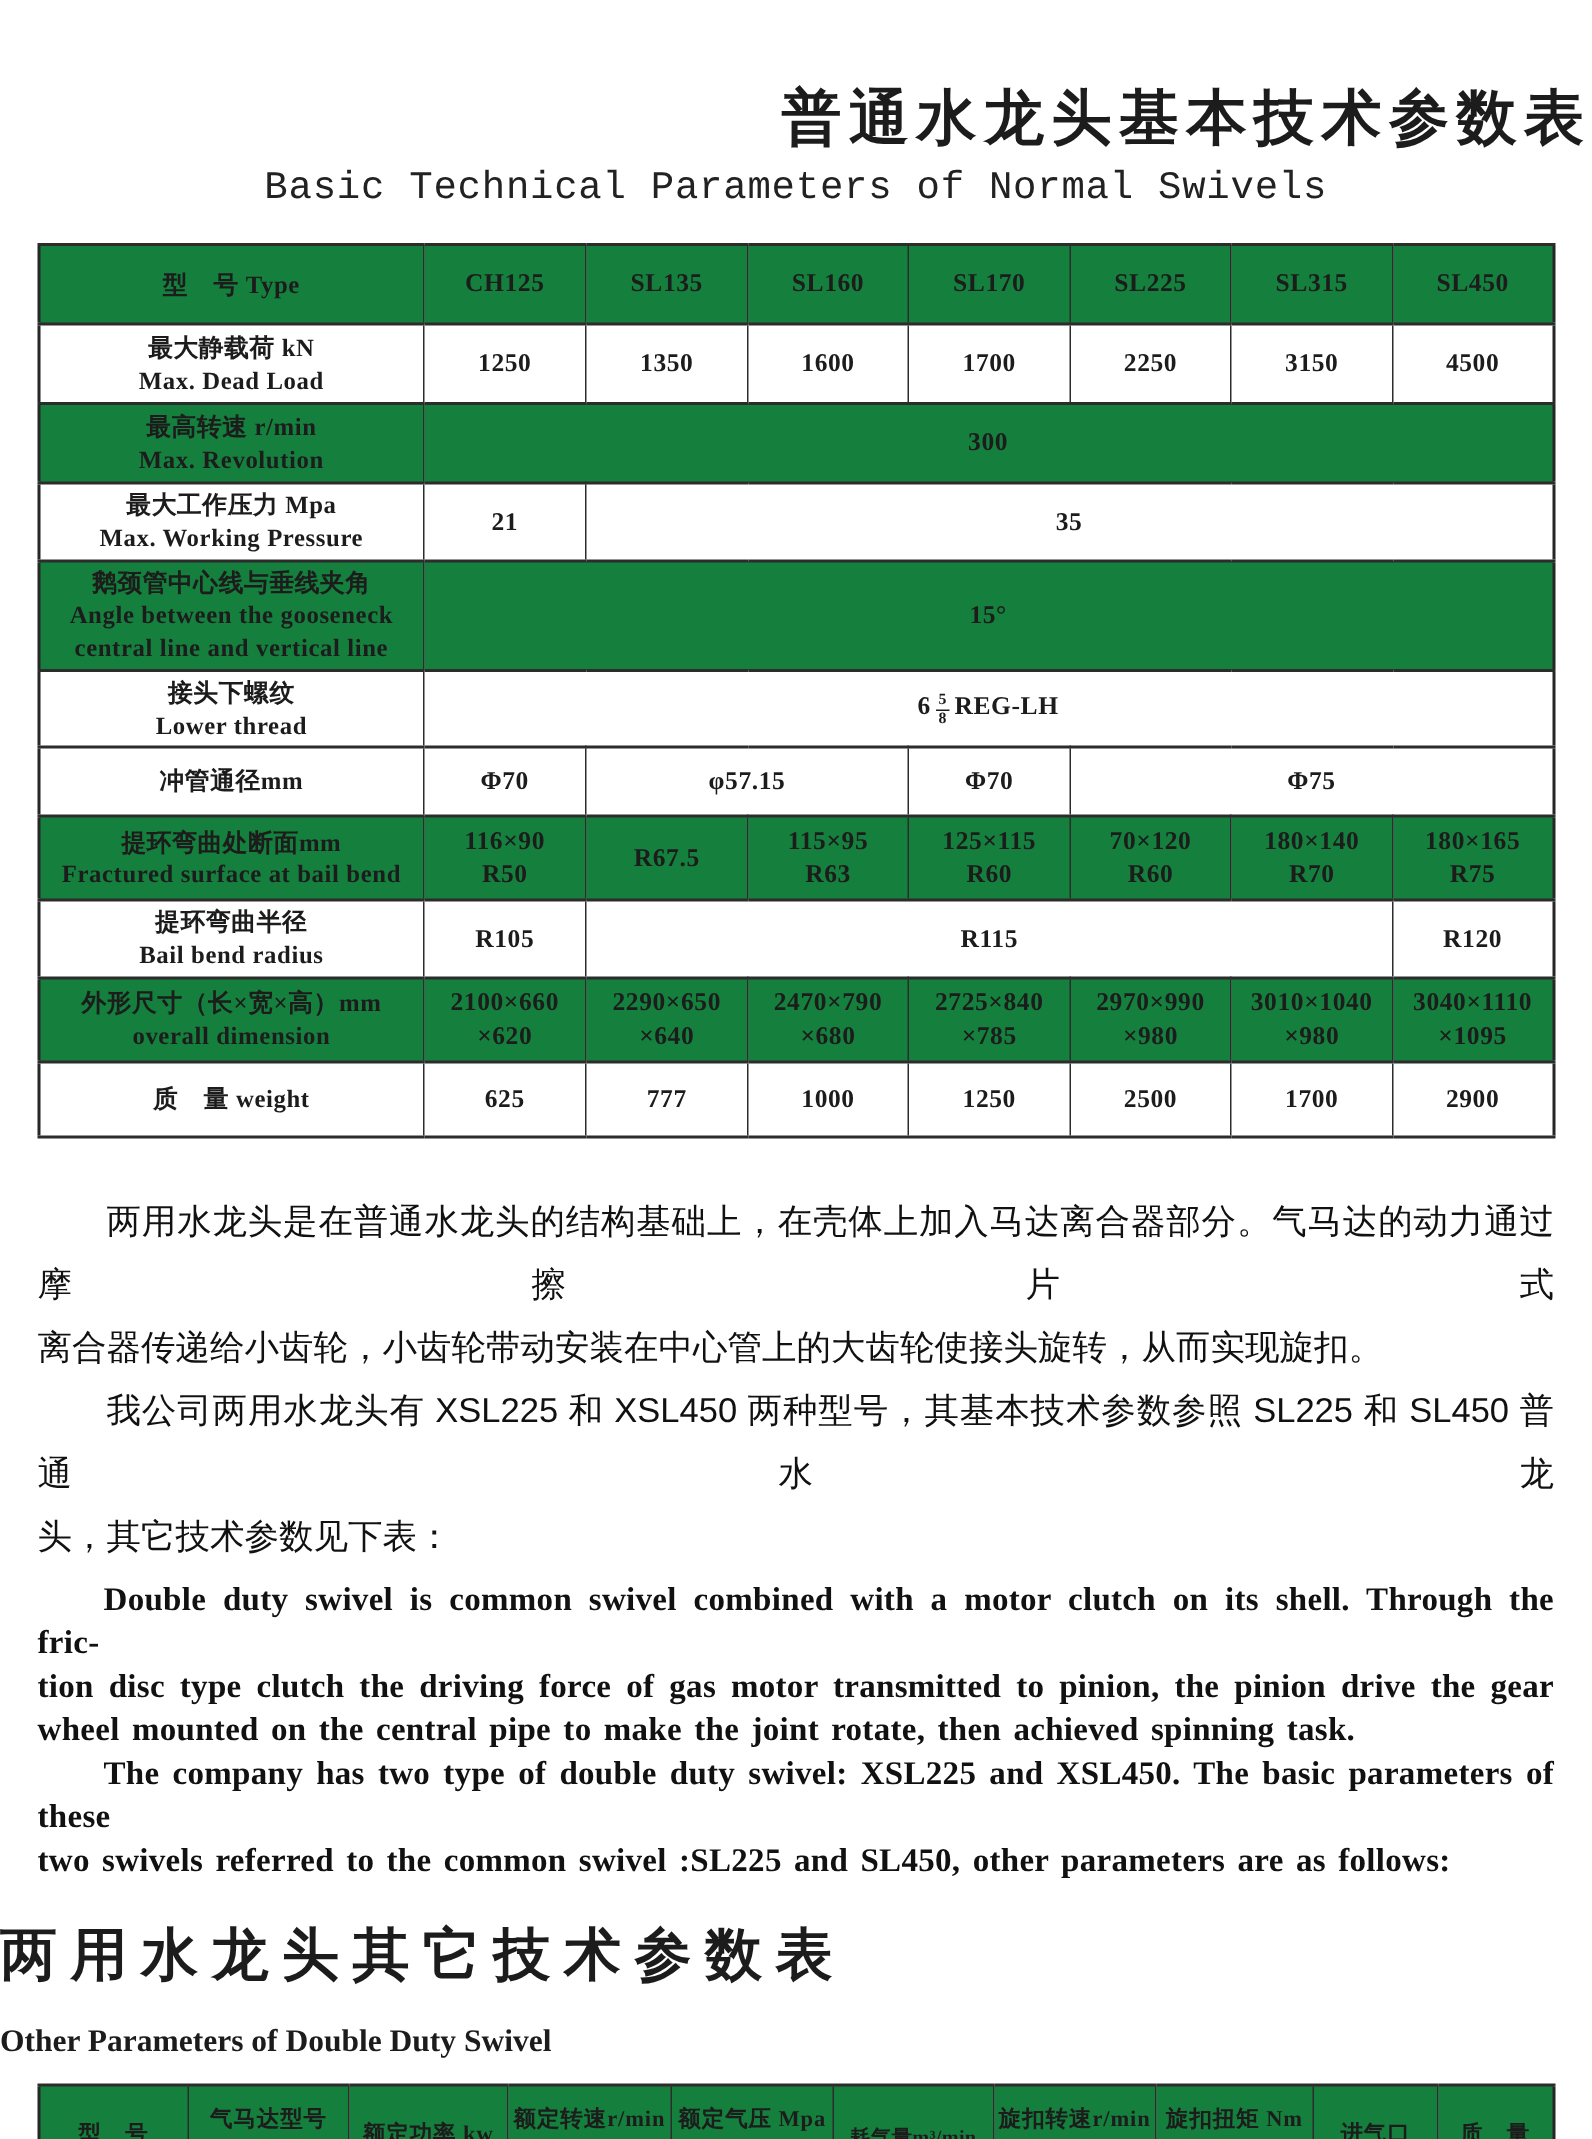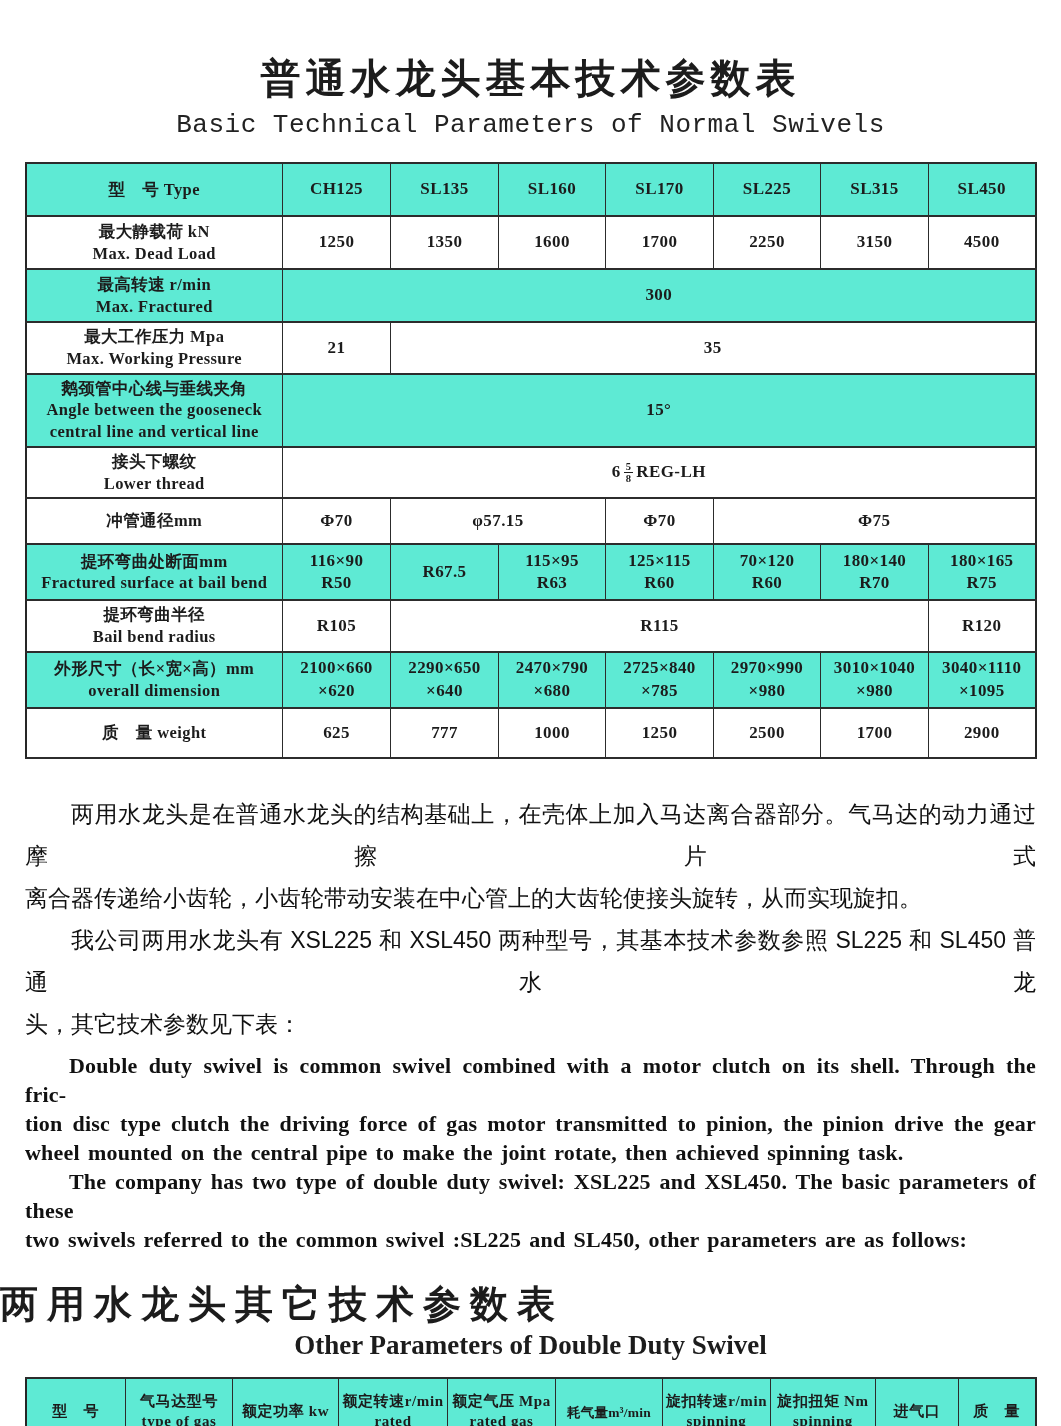--- a/index.html
+++ b/index.html
@@ -6,48 +6,48 @@
   html,body { margin:0; padding:0; }
   body {
     width:1061px; height:1426px; background:#ffffff; color:#1c1c1c;
     font-family:"Liberation Serif","DejaVu Serif",serif;
     overflow:hidden;
   }
   .page { width:1061px; height:1426px; position:relative; }
 
   
   .title-zh {
-    text-align:center; font-weight:bold; letter-spacing:5px;
+    text-align:right; font-weight:bold; letter-spacing:5px;
     font-size:40px; line-height:1.15; padding-top:56px;
     font-family:"Liberation Serif","DejaVu Serif",serif;
   }
   .title-en-mono {
     text-align:center; font-size:26px; margin-top:8px; letter-spacing:0.5px;
     font-family:"Liberation Mono","DejaVu Sans Mono",monospace;
     color:#222;
   }
   .title2-zh {
     text-align:left; font-weight:bold; letter-spacing:9px;
     font-size:38px; line-height:1.1; padding-top:30px;
   }
   .title2-en {
-    text-align:center; font-weight:bold; font-size:27px; margin-top:4px;
+    font-weight:bold; font-size:21px; margin-top:22px;
     font-family:"Liberation Serif","DejaVu Serif",serif;
   }
 
   
   table { border-collapse:collapse; table-layout:fixed; width:1010px; margin:0 auto; }
   .tbl { border:2px solid #262626; }
   td {
     border:1px solid #2c2c2c; border-top-width:2px; border-bottom-width:2px;
     text-align:center; vertical-align:middle;
     white-space:pre-line; font-weight:bold; padding:3px 2px;
     font-size:17px; line-height:1.32; letter-spacing:0.4px;
   }
-  .rg td { background:#5eead4; }
+  .rg td { background:#15803d; }
   .rw td { background:#ffffff; }
   .t1 { margin-top:22px; }
   .t1 td.lbl { font-size:16.5px; }
   .t1 tr.h55 { height:53px; } .t1 tr.h46 { height:46px;margin-top:48px; }
   .t1 tr.h64 { height:64px; } .t1 tr.h56 { height:56px; }
   .t1 tr.h50 { height:50px; }
 
   .t2 { margin-top:16px; }
   .t2 td { font-size:15px; line-height:1.3; letter-spacing:0.6px; padding:4px 1px; }
   .t2 tr.hdr { height:88px; }
@@ -111,21 +111,21 @@
       <td>1250</td>
       <td>1350</td>
       <td>1600</td>
       <td>1700</td>
       <td>2250</td>
       <td>3150</td>
       <td>4500</td>
     </tr>
     <tr class="rg h55">
       <td class="lbl">最高转速 r/min
-Max. Fractured</td>
+Max. Revolution</td>
       <td colspan="7">300</td>
     </tr>
     <tr class="rw h46">
       <td class="lbl">最大工作压力 Mpa
 Max. Working Pressure</td>
       <td>21</td>
       <td colspan="6">35</td>
     </tr>
     <tr class="rg h64">
       <td class="lbl">鹅颈管中心线与垂线夹角

